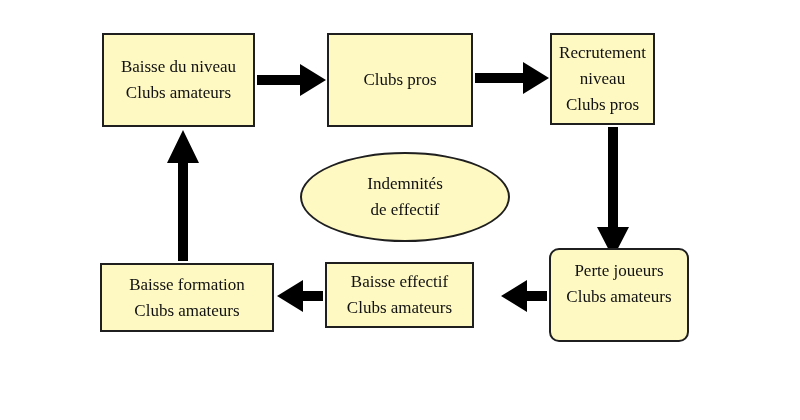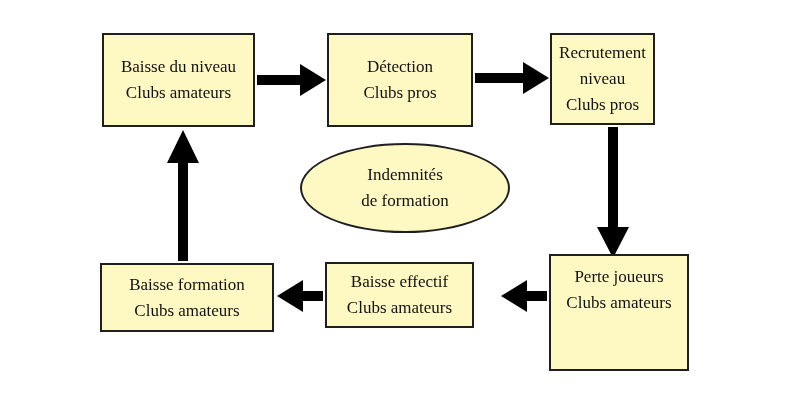--- a/index.html
+++ b/index.html
@@ -19,24 +19,24 @@
     justify-content:center; align-items:center;
     text-align:center;
     font-size:17px; line-height:26px;
     white-space:nowrap;
   }
   .node.top-align { justify-content:flex-start; padding-top:8px; }
   .ellipse { border-radius:50%; }
   #b1 { left:102px; top:33px;  width:153px; height:94px; }
   #b2 { left:327px; top:33px;  width:146px; height:94px; }
   #b3 { left:550px; top:33px;  width:105px; height:92px;align-items:center; }
-  #el1{ left:300px; top:143px; width:210px; height:90px;font-family:Liberation Serif, serif; }
+  #el1{ left:300px; top:152px; width:210px; height:90px;font-family:Liberation Serif, serif; }
   #b4 { left:100px; top:263px; width:174px; height:69px;text-align:right; }
   #b5 { left:325px; top:262px; width:149px; height:66px; }
-  #b6 { left:549px; top:254px; width:140px; height:117px; }
+  #b6 { left:549px; top:248px; width:140px; height:94px;border-radius:10px; }
 </style>
 </head>
 <body>
 
 <div class="canvas">
 
   <svg class="arrows" viewBox="0 0 800 420" xmlns="http://www.w3.org/2000/svg" aria-hidden="true">
 
     <polygon points="257,75 300,75 300,64 326,80 300,96 300,85 257,85" fill="#000000"></polygon>
 
@@ -50,33 +50,32 @@
 
     <polygon points="178,261 178,163 167,163 183,130 199,163 188,163 188,261" fill="#000000"></polygon>
   </svg>
 
   <div class="node" id="b1">
     <div>Baisse du niveau</div>
     <div>Clubs amateurs</div>
   </div>
 
   <div class="node" id="b2">
-    <div>Détection</div>
     <div>Clubs pros</div>
   </div>
 
   <div class="node" id="b3">
     <div>Recrutement</div>
     <div>niveau</div>
     <div>Clubs pros</div>
   </div>
 
   <div class="node ellipse" id="el1">
     <div>Indemnités</div>
-    <div>de formation</div>
+    <div>de effectif</div>
   </div>
 
   <div class="node" id="b4">
     <div>Baisse formation</div>
     <div>Clubs amateurs</div>
   </div>
 
   <div class="node" id="b5">
     <div>Baisse effectif</div>
     <div>Clubs amateurs</div>

